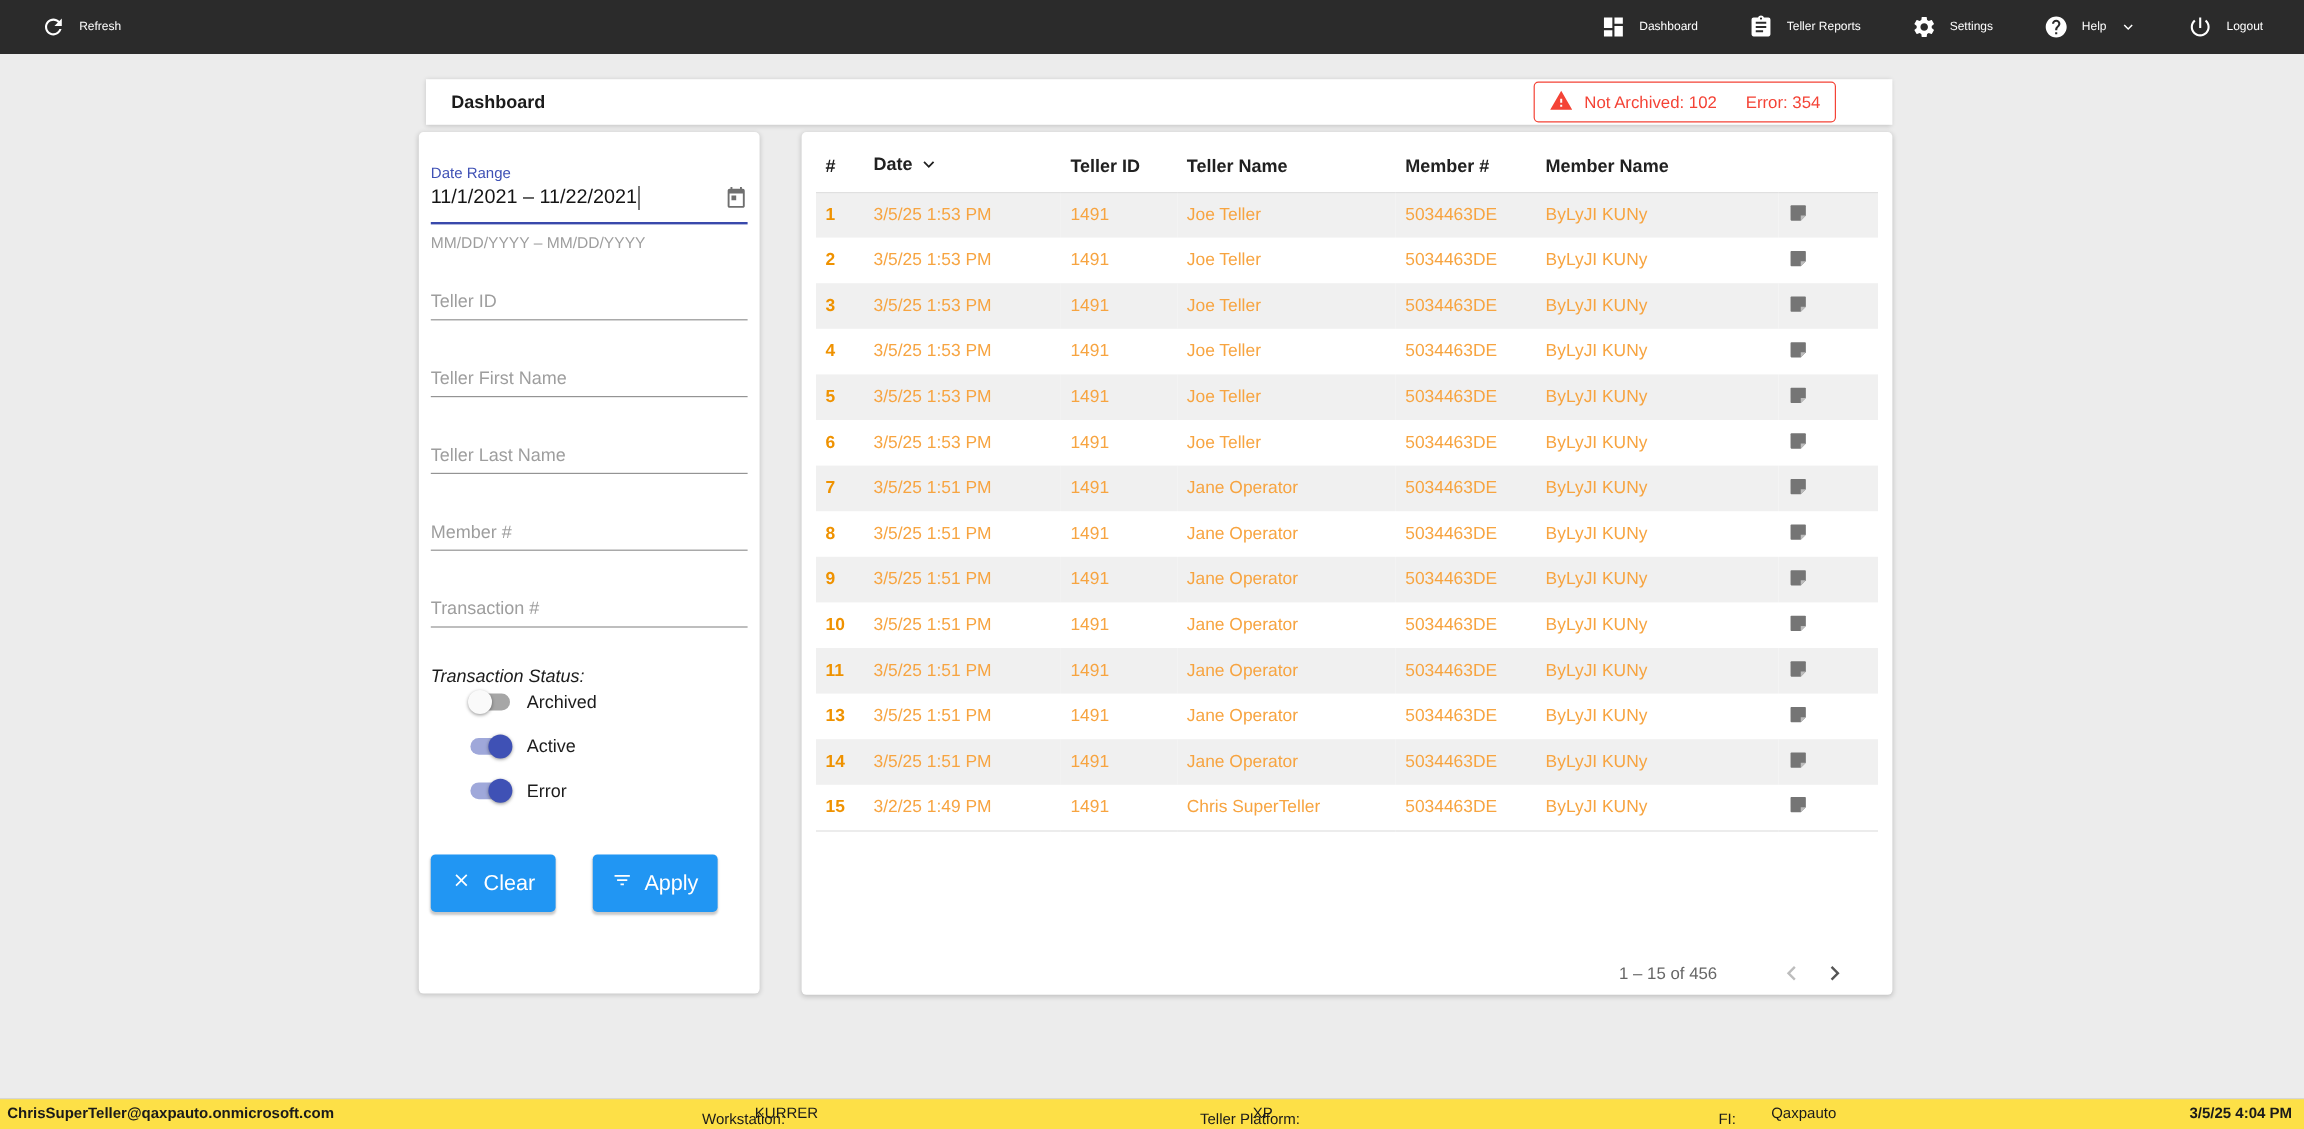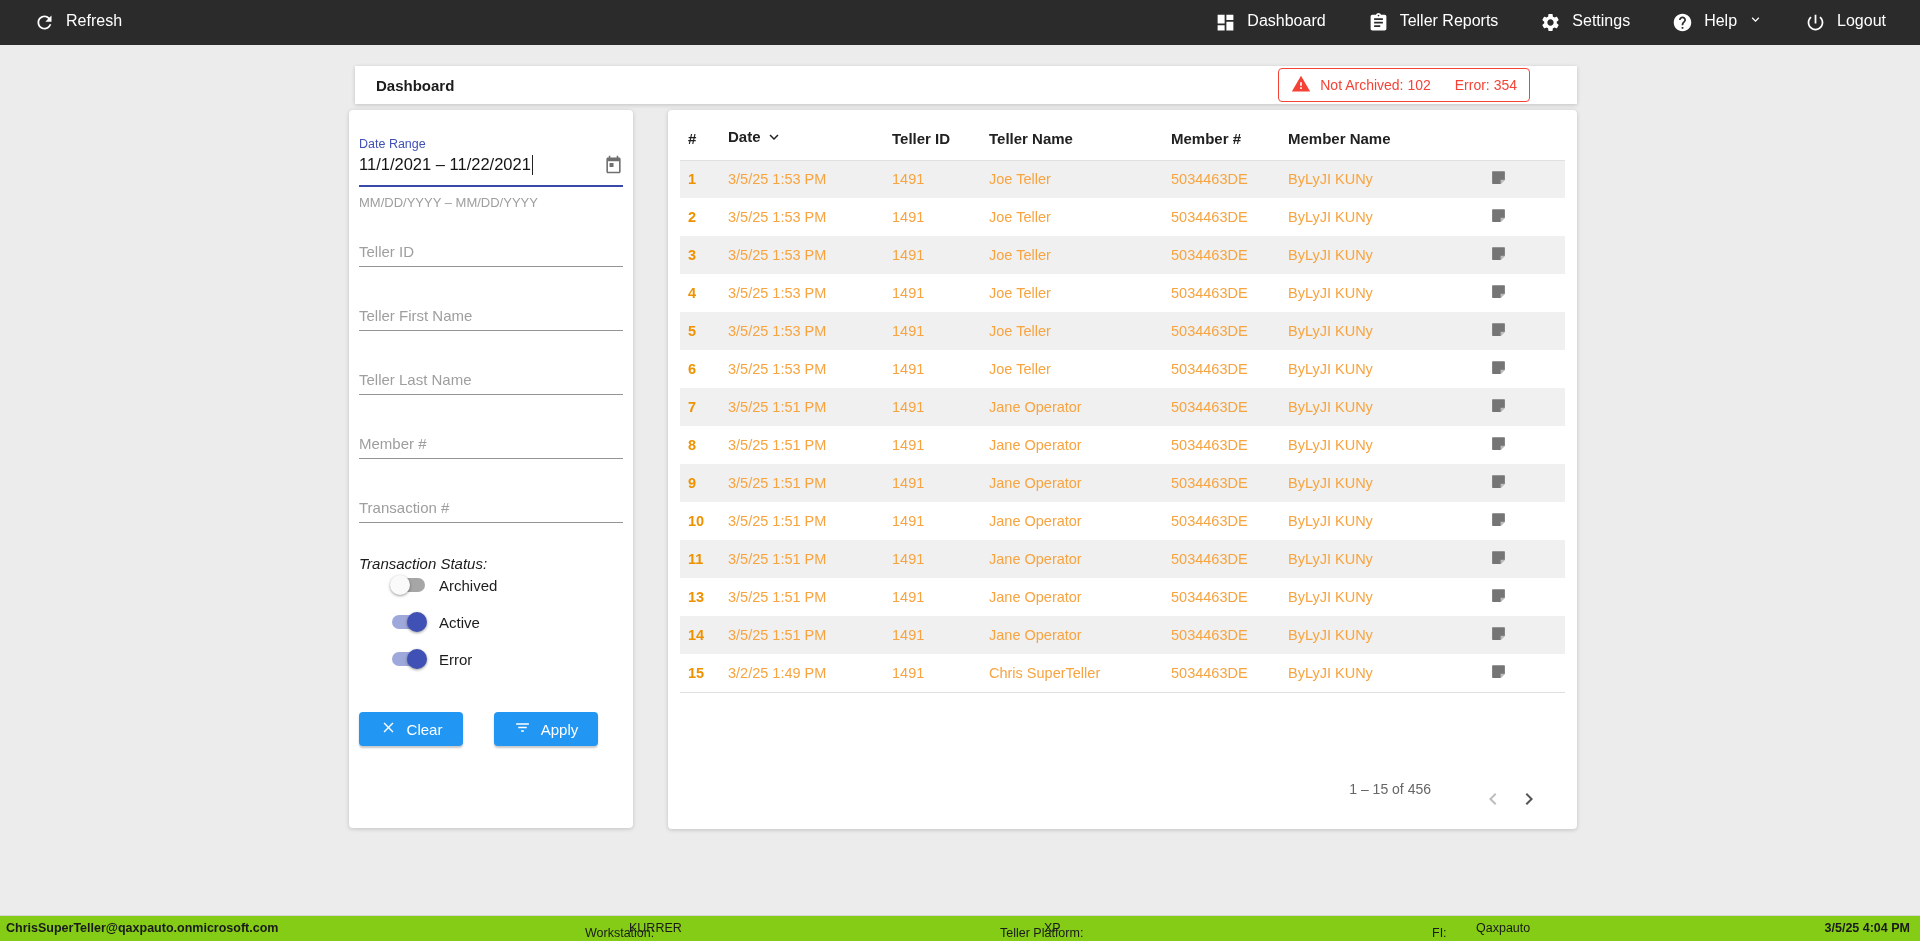--- a/index.html
+++ b/index.html
@@ -2,21 +2,21 @@
 <html><head>
 <meta charset="utf-8">
 <style>
   * { margin:0; padding:0; box-sizing:border-box; }
   html,body { width:1920px; height:941px; overflow:hidden;
     font-family:"Liberation Sans", sans-serif; background:#ececec; }
 
   
   .topnav { height:45px; background:#2b2b2b; color:#fff; display:flex;
     align-items:center; padding:0 34px; }
-  .nav-item { display:flex; align-items:flex-start; gap:11px; font-size:16px;
+  .nav-item { display:flex; align-items:center; gap:11px; font-size:10px;
     cursor:pointer; }
   .nav-item svg { display:block; }
   .nav-right { margin-left:auto; display:flex; align-items:center; gap:42px; }
 
   
   .main { position:absolute; top:45px; bottom:26px; left:0; right:0;
     background:#ececec; }
 
   .card { background:#fff; box-shadow:0 1px 4px rgba(0,0,0,.18); }
 
@@ -48,49 +48,49 @@
     margin:2px 0 15px 32px; height:22px; cursor:pointer; }
   .toggle-label { font-size:15px; color:#1c1c1c; }
   .switch { position:relative; width:35px; height:20px; flex:0 0 35px; }
   .switch .track { position:absolute; left:1px; top:3px; width:33px; height:14px;
     border-radius:7px; background:#a6a6a6; }
   .switch .thumb { position:absolute; left:-1px; top:0; width:20px; height:20px;
     border-radius:50%; background:#fafafa; box-shadow:0 1px 3px rgba(0,0,0,.4); }
   .switch.on .track { background:#9fa8da; }
   .switch.on .thumb { left:16px; background:#3f51b5; }
   .btn-row { margin-top:42px; display:flex; gap:31px; }
-  .btn { width:104px; height:34px; border:none; border-radius:4px;
-    background:#2196f3; color:#fff; font-size:15px; display:flex;
+  .btn { width:104px; height:48px; border:none; border-radius:4px;
+    background:#2196f3; color:#fff; font-size:18px; display:flex;
     align-items:center; justify-content:center; gap:10px; cursor:pointer;
     box-shadow:0 2px 2px rgba(0,0,0,.22); font-family:"Liberation Sans",sans-serif; }
 
   
   .table-card { position:absolute; left:668px; top:65px; width:909px;
     height:719px; border-radius:4px; padding:8px 12px 0; }
   table { width:100%; border-collapse:collapse; border-bottom:1px solid #e0e0e0; }
   th { text-align:left; height:42px; font-size:15px; color:#212121;
     border-bottom:1px solid #e0e0e0; padding:0 8px; cursor:pointer;
     white-space:nowrap; }
   th .sort { vertical-align:-4px; margin-left:4px; }
   td { height:38px; font-size:14.5px; color:#f7a440; padding:0 8px;
     white-space:nowrap; }
   tbody tr:nth-child(odd) { background:#f0f0f0; }
   td:first-child { font-weight:bold; color:#ef9200; }
   col.c-num {width:40px;} col.c-date {width:164px;} col.c-tid {width:97px;}
   col.c-tname {width:182px;} col.c-mnum {width:117px;} col.c-mname {width:202px;}
   .note-btn { display:inline-flex; cursor:pointer; }
-  .paginator { position:absolute; right:30px; bottom:12px; display:flex;
-    align-items:flex-start; font-size:14px; color:#666; }
+  .paginator { position:absolute; right:30px; bottom:0; display:flex;
+    align-items:center; font-size:14px; color:#666; }
   .pg-range { margin-right:44px; }
   .pg-btn { display:flex; align-items:center; justify-content:center;
     width:36px; height:36px; cursor:pointer; }
 
   
   .footer { position:absolute; bottom:0; left:0; width:1920px; height:26px;
-    background:#84cc16; border-top:1px solid #d6d6d6; font-size:12.5px;
+    background:#fde047; border-top:1px solid #d6d6d6; font-size:12.5px;
     color:#1a1a1a; }
   .footer span { position:absolute; top:5px; white-space:nowrap; }
   .f-user { left:6px; font-weight:bold; }
   .f-ws { left:585px; } .f-plat { left:1000px; } .f-fi { left:1432px; }
   .f-time { right:10px; font-weight:bold; }
   .footer b { font-weight:normal;padding-left:44px; }
 </style>
 </head>
 <body>
 

